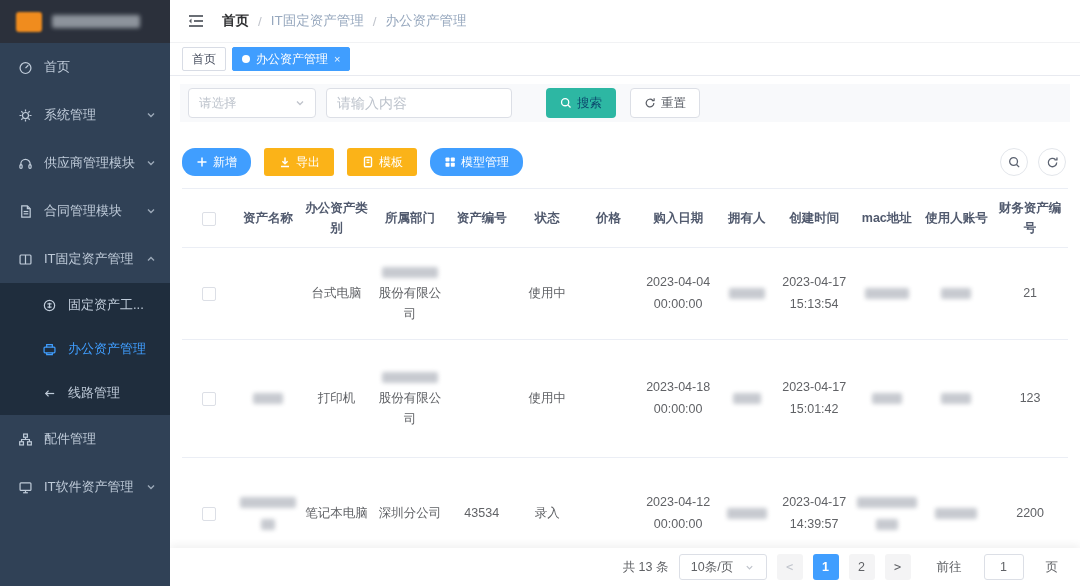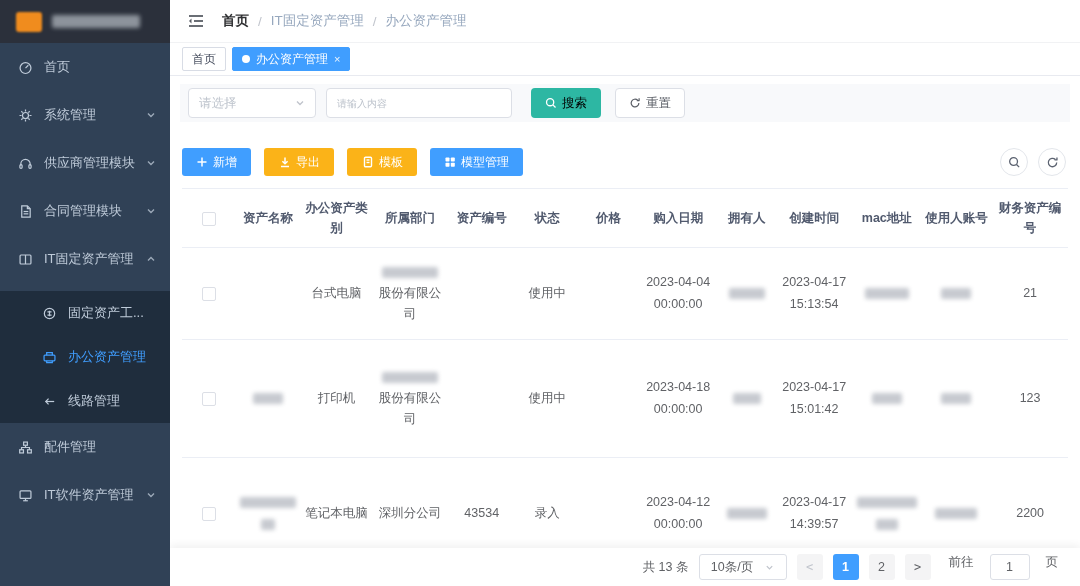--- a/index.html
+++ b/index.html
@@ -9,21 +9,21 @@
 
   
   .sidebar { position:absolute; left:0; top:0; bottom:0; width:170px; background:#304156; color:#bfcbd9; z-index:5; }
   .logo-bar { height:43px; background:#2b303b; display:flex; align-items:center; padding:0 16px; gap:10px; }
   .logo-mark { width:26px; height:20px; background:#f08c1e; border-radius:3px; filter:blur(1px); }
   .logo-text-redact { width:88px; height:13px; background:#8d939c; border-radius:2px; filter:blur(2px); }
   .menu { font-size:13px; }
   .menu-item { height:48px; display:flex; align-items:center; padding:0 14px 0 18px; gap:11px; cursor:pointer; }
   .menu-item .label { flex:1; white-space:nowrap; overflow:hidden; text-overflow:ellipsis; }
   .menu-item .chev { width:10px; height:10px; flex:none; opacity:.75; }
-  .submenu { background:#1f2d3d;margin-top:8px; }
+  .submenu { background:#1f2d3d; }
   .submenu .menu-item { height:44px; padding-left:42px; }
   .menu-item.active { color:#409eff; }
   .mi { width:15px; height:15px; flex:none; }
 
   
   .main { position:absolute; left:170px; top:0; right:0; bottom:0; background:#fff; }
 
   .topbar { height:43px; display:flex; align-items:center; padding:0 14px 0 16px; border-bottom:1px solid #f1f2f4; }
   .hamburger { width:20px; height:20px; color:#5a5e66; cursor:pointer; margin-right:16px; }
   .breadcrumb { display:flex; align-items:center; gap:9px; font-size:13.5px; }
@@ -46,32 +46,32 @@
   .tag.active { background:#409eff; border-color:#409eff; color:#fff; }
   .tag .dot { width:8px; height:8px; border-radius:50%; background:#fff; }
   .tag .close-x { font-size:11px; line-height:1; opacity:.9; }
 
   
   .filterbar { margin:8px 10px 0 10px; height:38px; background:#f8f9fb; display:flex; align-items:center; padding:0 8px; gap:10px; }
   .fake-select { width:128px; height:30px; background:#fff; border:1px solid #dcdfe6; border-radius:4px;
     display:flex; align-items:center; padding:0 10px; color:#bdc3cc; font-size:12.5px; cursor:pointer; }
   .fake-select .sel-chev { margin-left:auto; width:10px; height:10px; color:#c0c4cc; }
   .filter-input { width:186px; height:30px; border:1px solid #dcdfe6; border-radius:4px; padding:0 10px;
-    font-size:10px; color:#606266; outline:none; font-family:inherit; }
+    font-size:14px; color:#606266; outline:none; font-family:inherit; }
   .filter-input::placeholder { color:#bdc3cc; }
   .btn { height:30px; display:inline-flex; align-items:center; gap:5px; padding:0 13px; border-radius:4px;
     font-size:12.5px; cursor:pointer; border:1px solid transparent; white-space:nowrap; }
   .btn svg { width:12px; height:12px; }
-  .btn-search { background:#2db7a3; color:#000000; margin-left:9px; }
+  .btn-search { background:#2db7a3; color:#0c4a6e; margin-left:24px; }
   .btn-reset { background:#fff; color:#5a5e66; border-color:#dcdfe6; margin-left:4px; }
 
   
   .toolbar { margin:26px 14px 0 12px; display:flex; align-items:center; gap:13px; }
   .btn-sm { height:28px; padding:0 13px; color:#fff; font-size:12px; border-radius:3px; }
-  .btn-blue { background:#409eff; }
+  .btn-blue { background:#409eff;border-radius:13px; }
   .btn-yellow { background:#fbb318;padding-left:14px; }
   .toolbar-right { margin-left:auto; display:flex; gap:10px; }
   .circle-btn { width:28px; height:28px; border-radius:50%; border:1px solid #e3e6eb; background:#fff;
     display:flex; align-items:center; justify-content:center; color:#5b6270; cursor:pointer; }
   .circle-btn svg { width:13px; height:13px; }
 
   
   .tablewrap { margin:12px 12px 0 12px; }
   table { width:100%; border-collapse:collapse; table-layout:fixed; }
   thead th { border-top:1px solid #ebeef5; border-bottom:1px solid #ebeef5; padding:9px 3px; font-size:12.5px;
@@ -89,21 +89,21 @@
     box-shadow:0 -3px 8px rgba(0,0,0,.06); display:flex; align-items:center; justify-content:flex-end;
     padding-right:22px; gap:10px; font-size:12.5px; color:#606266; z-index:4; }
   .page-size-select { width:88px; height:26px; border:1px solid #dcdfe6; border-radius:3px; display:flex;
     align-items:center; justify-content:center; gap:12px; color:#606266; cursor:pointer; background:#fff; }
   .page-size-select .sel-chev { width:9px; height:9px; color:#c0c4cc; }
   .pg-btn { min-width:26px; height:26px; border-radius:3px; background:#f4f4f5; color:#606266;
     display:flex; align-items:center; justify-content:center; font-size:12.5px; cursor:pointer; }
   .pg-btn.disabled { color:#c0c4cc; }
   .pg-btn.current { background:#409eff; color:#fff; font-weight:700; }
   .pg-arrow { font-family:"DejaVu Sans Mono",monospace; font-size:12px; }
-  .goto-wrap { display:flex; gap:16px; margin-left:8px; }
+  .goto-wrap { display:flex; align-items:center; gap:22px; margin-left:16px; }
   .goto-input { width:40px; height:26px; border:1px solid #dcdfe6; border-radius:3px; text-align:center;
     font-size:12.5px; color:#606266; outline:none; font-family:inherit; }
 </style>
 </head>
 <body>
 
 <div class="app">
 
   <aside class="sidebar">
     <div class="logo-bar">

